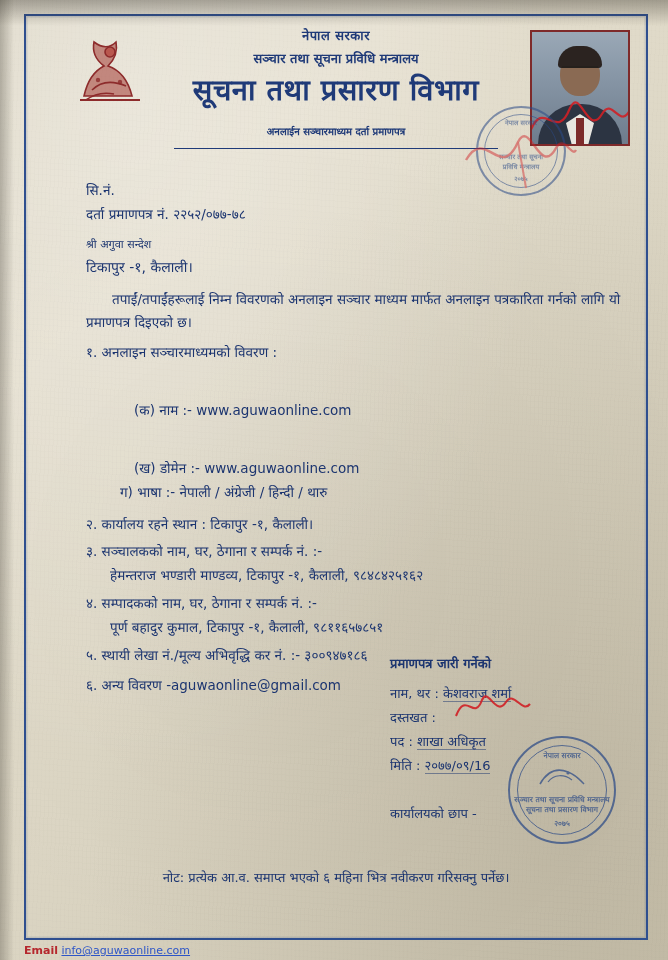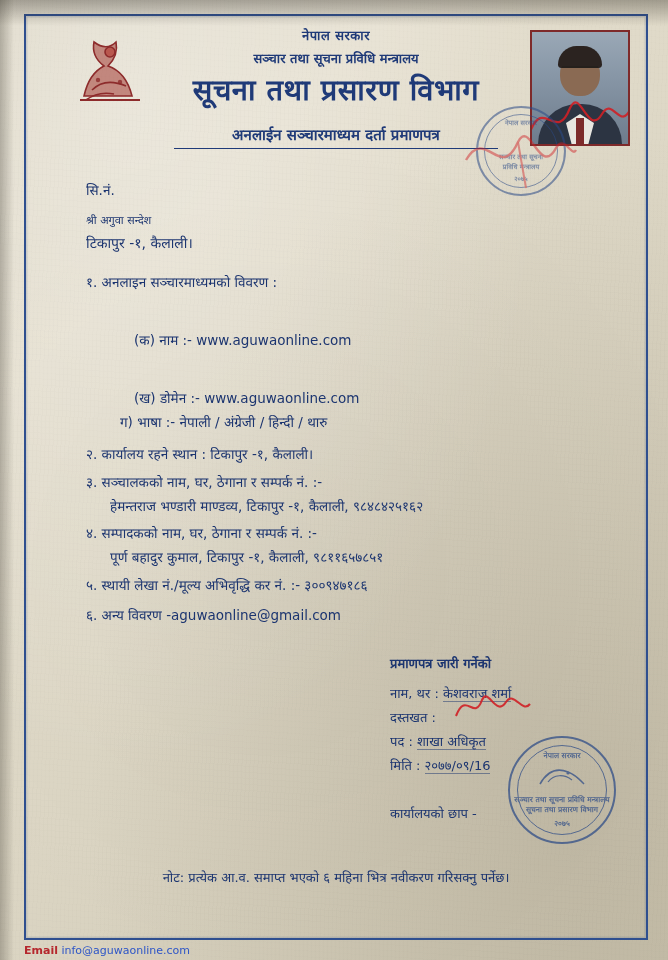--- a/index.html
+++ b/index.html
@@ -82,21 +82,21 @@
   }
   .hdr .l3 {
     font-size: 29px; margin-top: 2px; font-weight: 700;
     letter-spacing: .5px;
   }
 
   .subtitle {
     position: absolute;
     left: 0; right: 0; top: 110px;
     text-align: center;
-    font-size: 15px;
+    font-size: 10px;
     font-weight: 700;
     color: #1f3a78;
   }
   .subline {
     position: absolute;
     left: 150px; right: 150px; top: 134px;
     border-bottom: 1.5px solid #1f3a78;
   }
 
   
@@ -216,21 +216,21 @@
   .footbar {
     position: absolute;
     left: 0; right: 0; bottom: 0;
     height: 16px;
     font-size: 11px;
     color: #3a4ba8;
     padding-left: 24px;
     overflow: hidden;
   }
   .footbar .red { color:#b5272d; font-weight:700; }
-  .footbar .link { color:#2d55c7; }
+  .footbar .link { color:#2d55c7; text-decoration: underline; }
 </style>
 </head>
 <body>
 
 <div id="page">
 
   <div id="grain"></div>
 
   <div id="frame"></div>
 
@@ -282,28 +282,33 @@
       <svg class="scribble" style="left:-18px;top:14px;width:120px;height:70px" viewBox="0 0 120 70">
         <path d="M6 38 C 26 4, 40 60, 58 20 C 70 -4, 80 56, 96 26 C 104 12, 112 36, 116 28" fill="none" stroke="#cf2026" stroke-width="2.4" opacity=".85"></path>
         <path d="M58 20 L 66 66" fill="none" stroke="#cf2026" stroke-width="2" opacity=".8"></path>
       </svg>
     </div>
 
     <div class="body-text">
       <div class="row">
         <span>सि.नं.</span>
       </div>
+      <div class="row">
+        <span>दर्ता प्रमाणपत्र नं.</span>
+        <span>२२५२/०७७-७८</span>
+      </div>
       <div class="gap"></div>
       <div class="row" style="font-size:11px">
         <span>श्री अगुवा सन्देश</span>
       </div>
       <div class="row" style="font-size:14px">
         <span>टिकापुर -१, कैलाली।</span>
       </div>
       <div class="gap"></div>
+      <div style="white-space:normal; text-indent:26px; line-height:1.7">तपाईं/तपाईंहरूलाई निम्न विवरणको अनलाइन सञ्चार माध्यम मार्फत अनलाइन पत्रकारिता गर्नको लागि यो प्रमाणपत्र दिइएको छ।</div>
       <div class="gap"></div>
 
       <div class="row">
         <span>१.</span>
         <span>अनलाइन सञ्चारमाध्यमको विवरण :</span>
       </div>
       <div class="row indent2">
         <span>(क)</span>
         <span>नाम</span>
         <span>:-</span>

